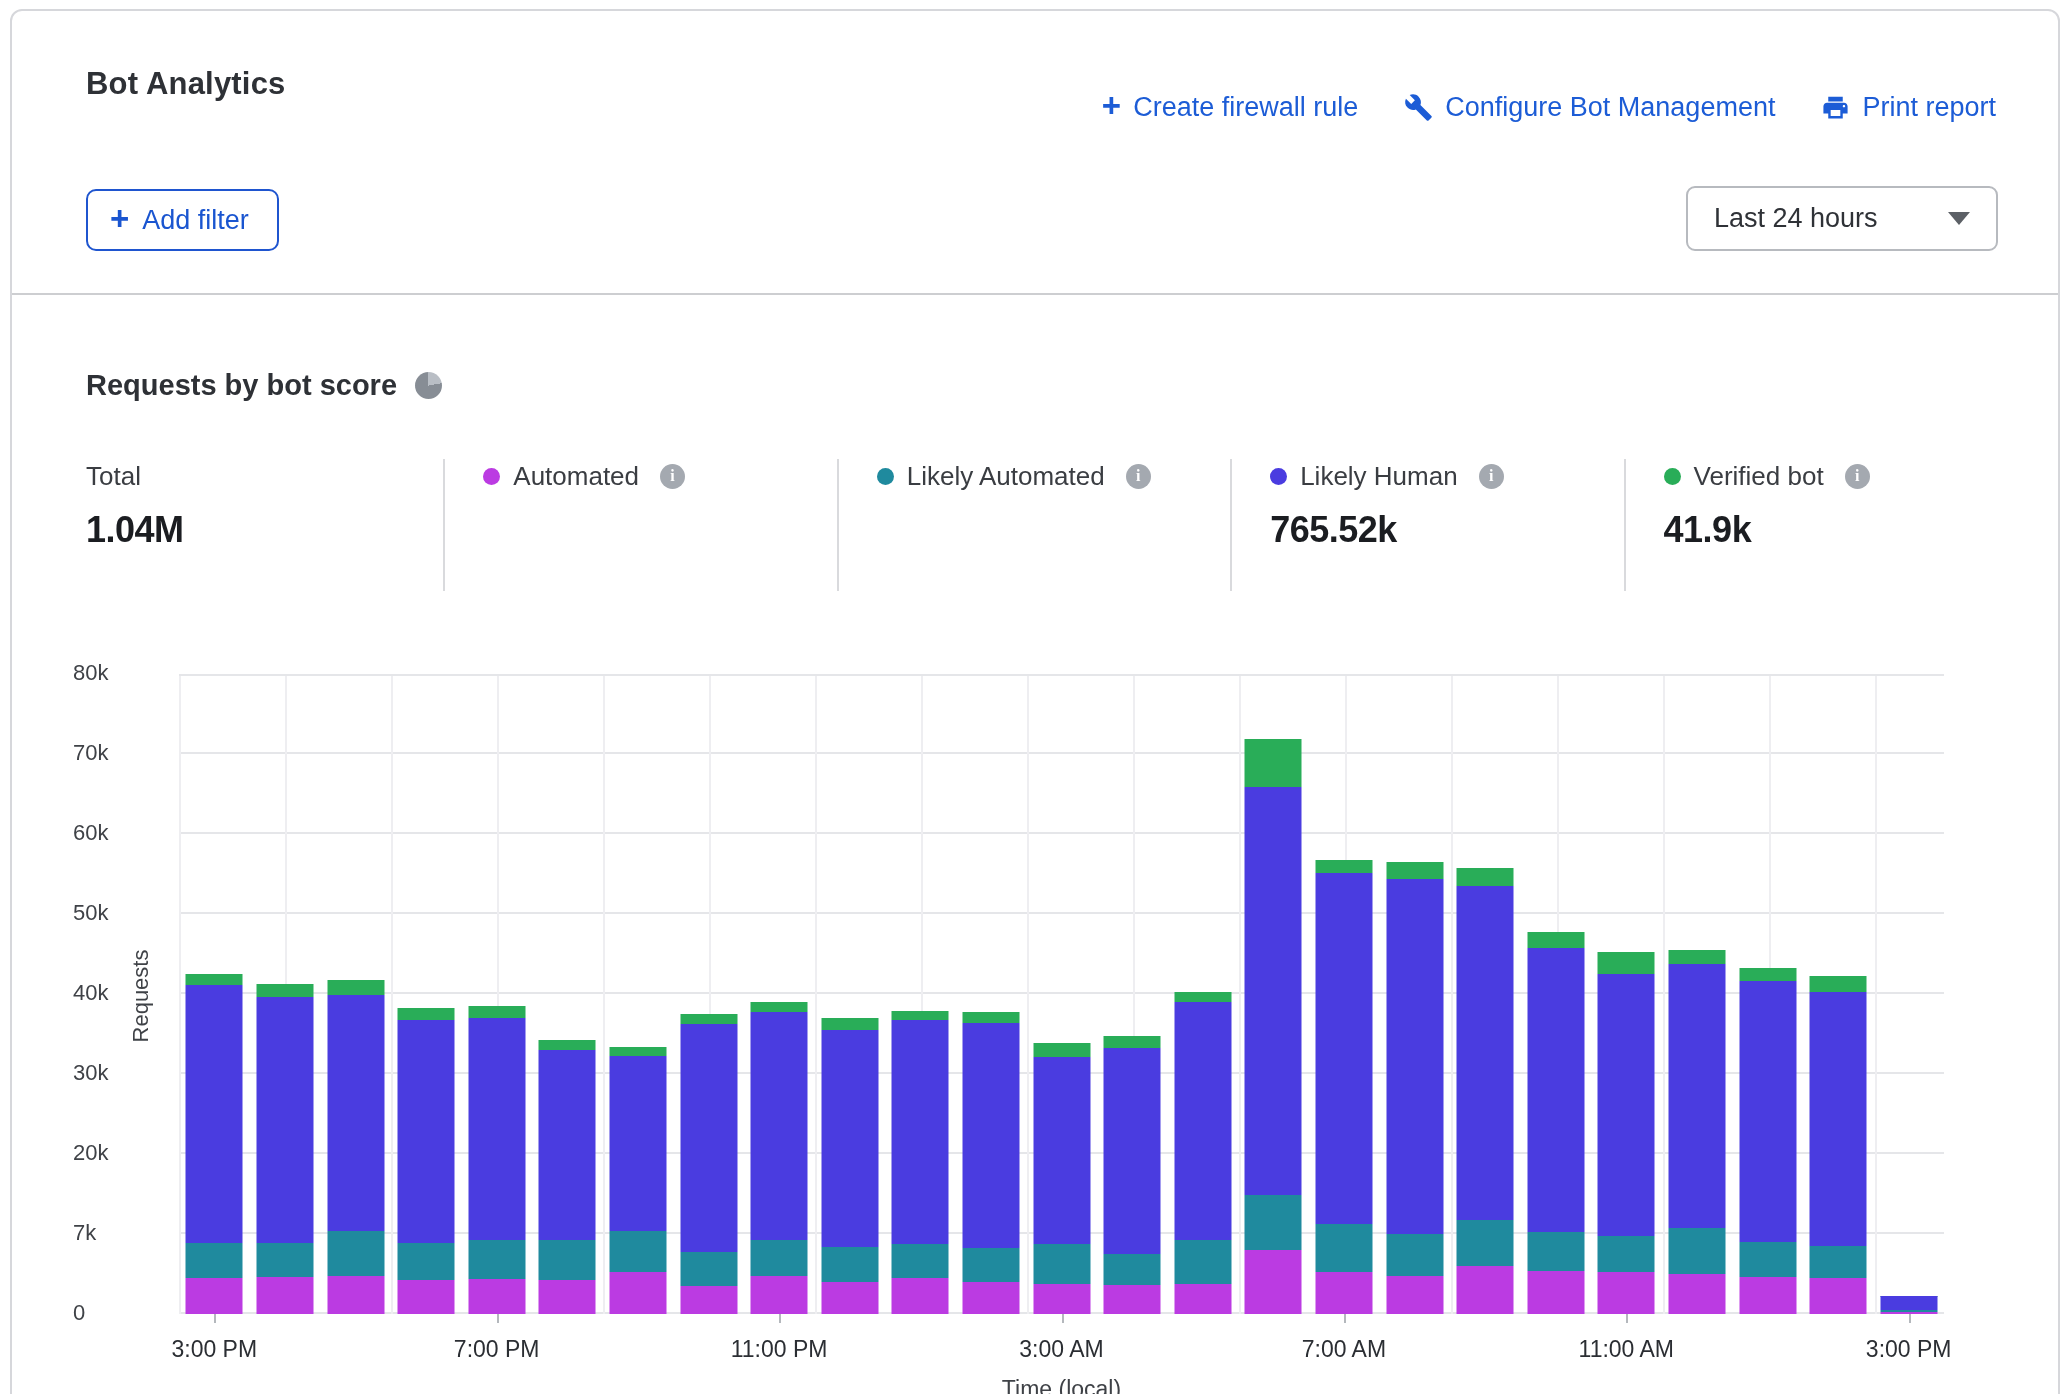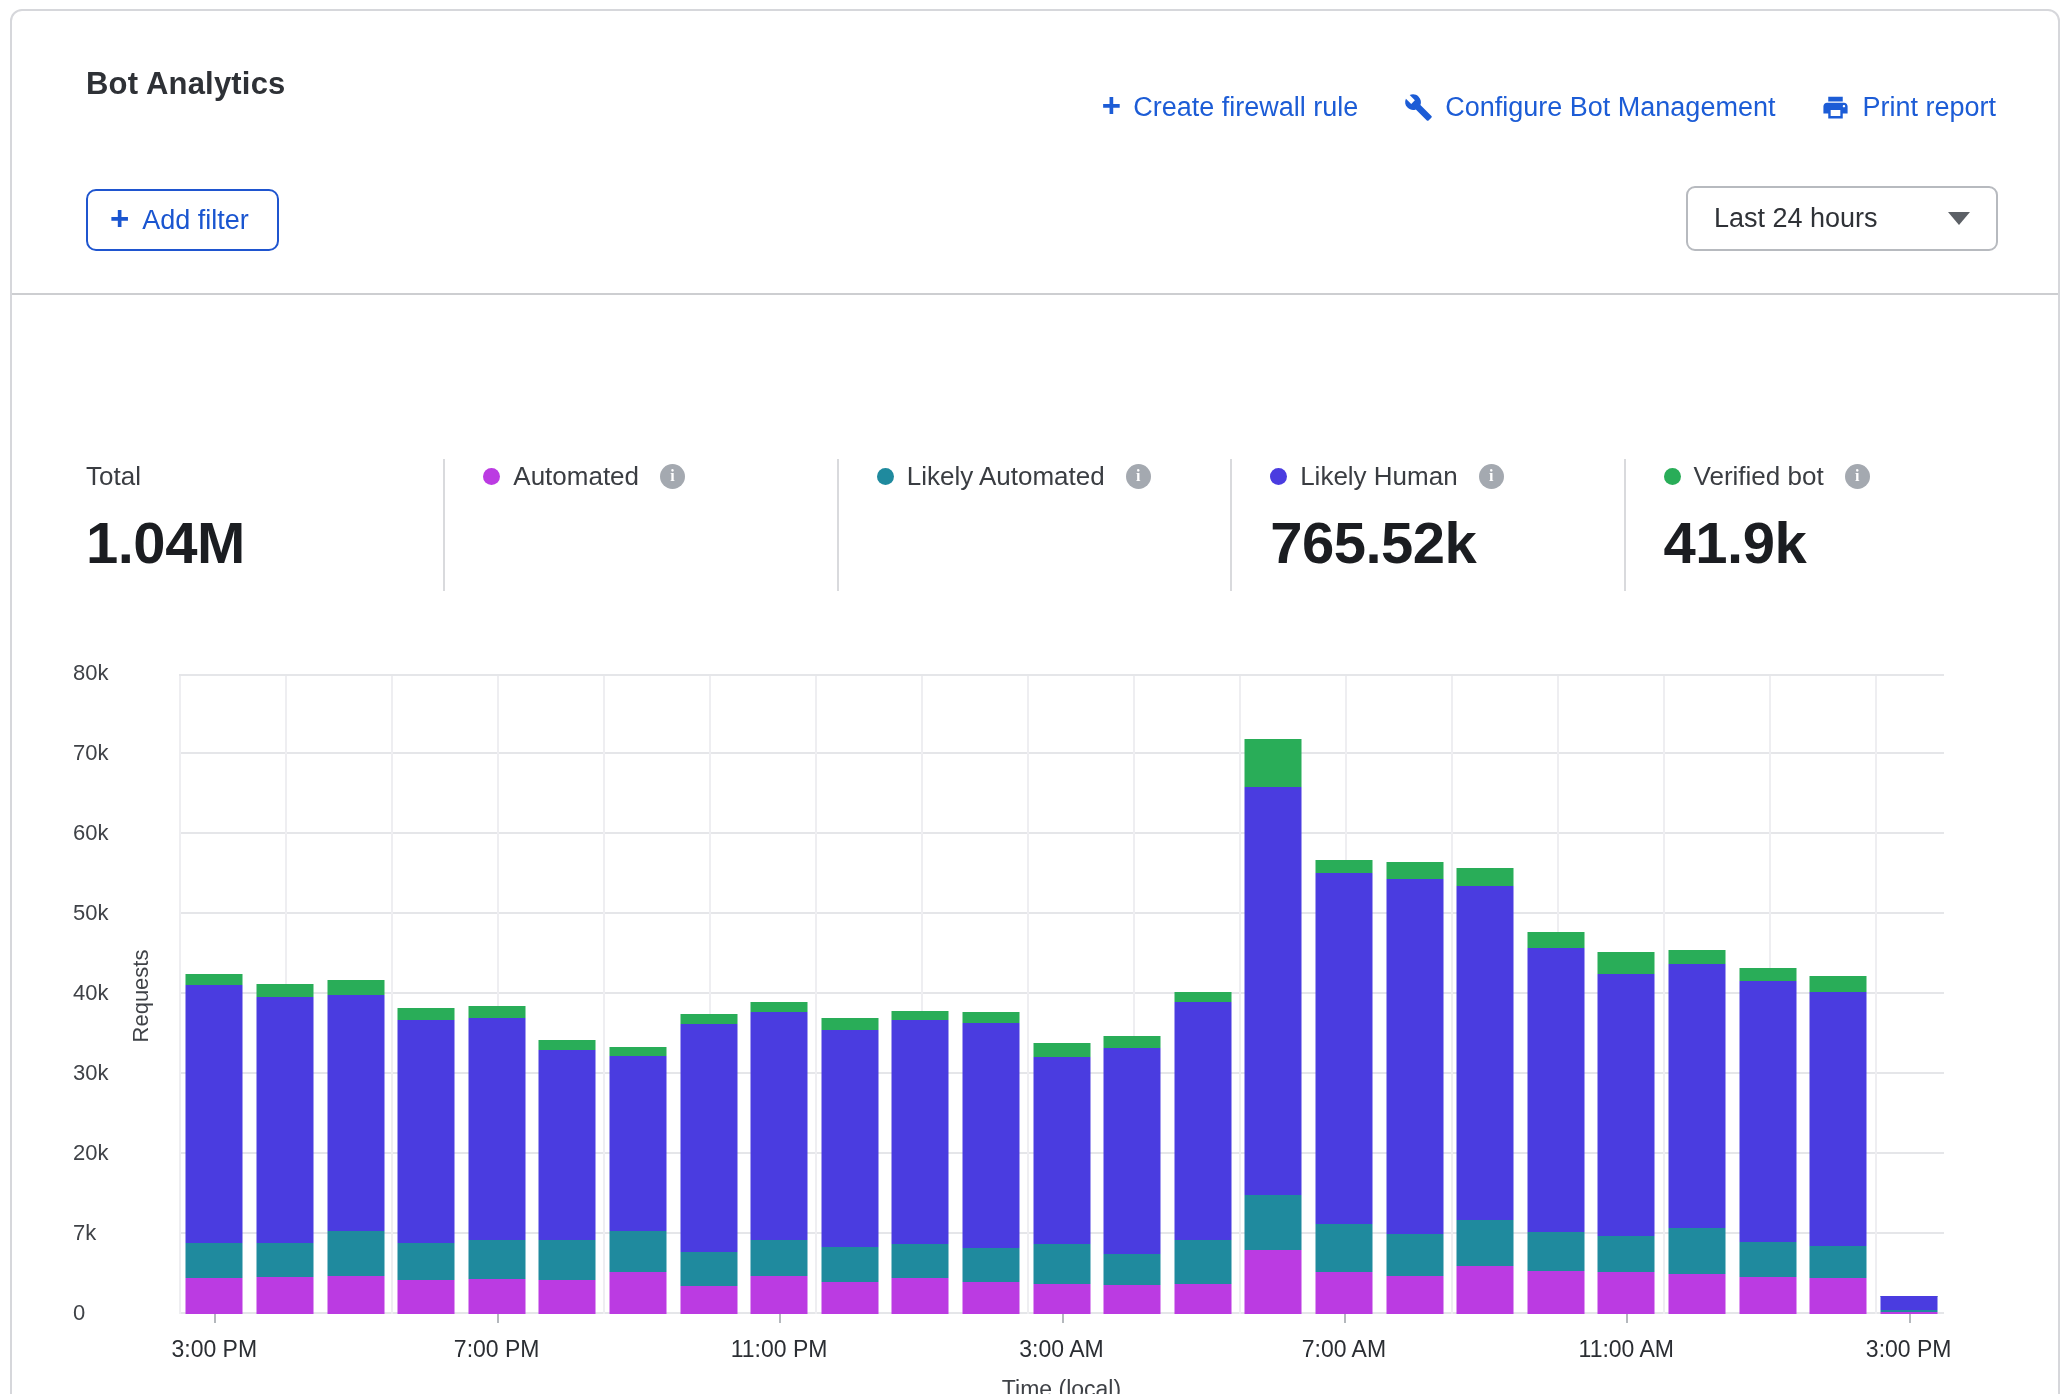--- a/index.html
+++ b/index.html
@@ -39,21 +39,21 @@
   .stats-row { position:absolute; left:74px; top:448px; right:41px; display:flex; }
   .stat-group { width:405px; }
   .stat-group.first { width:369px; }
   .stat-group.bordered { border-left:2px solid #d9dadd; padding-left:38px; min-height:132px; }
   .stat-label-row { display:flex; align-items:center; gap:13px; height:34px; }
   .legend-dot { width:17px; height:17px; border-radius:50%; flex:none; }
   .stat-label { font-size:26px; color:#3a3d42; }
   .info-icon { width:25px; height:25px; border-radius:50%; background:#a4a9b0; color:#fff;
                font-size:16px; font-weight:700; display:flex; align-items:center; justify-content:center;
                margin-left:8px; font-family:"Liberation Serif", serif; cursor:pointer; }
-  .stat-value { margin-top:16px; font-size:58px; font-weight:700; color:#1b1d21; letter-spacing:-.5px; }
+  .stat-value { margin-top:16px; font-size:36px; font-weight:700; color:#1b1d21; letter-spacing:-.5px; }
 
   
   .plot { position:absolute; left:167px; top:663px; width:1765px; height:640px;
           background:
             repeating-linear-gradient(to right, #eeeef1 0 2px, transparent 2px 106px),
             repeating-linear-gradient(to top, #e5e6e9 0 2px, transparent 2px 80px);
           border-top:2px solid #e5e6e9; }
   .bar-col { position:absolute; bottom:0; width:57px; transform:translateX(-50%);
              display:flex; flex-direction:column-reverse; }
   .y-tick-label { position:absolute; right:calc(100% + 16px); width:90px; text-align:left;
@@ -102,20 +102,24 @@
       <span>Add filter</span>
     </button>
 
     <div class="time-range">
       <span>Last 24 hours</span>
       <span class="caret-down"></span>
     </div>
 
     <div class="header-divider"></div>
 
+    <div class="section-title-row">
+      <span class="section-title">Requests by bot score</span>
+      <span class="pie-icon"></span>
+    </div>
 
     <div class="stats-row">
       <div class="stat-group first">
         <div class="stat-label-row">
           <span class="stat-label">Total</span>
         </div>
         <div class="stat-value">1.04M</div>
       </div>
       <div class="stat-group bordered">
         <div class="stat-label-row">

